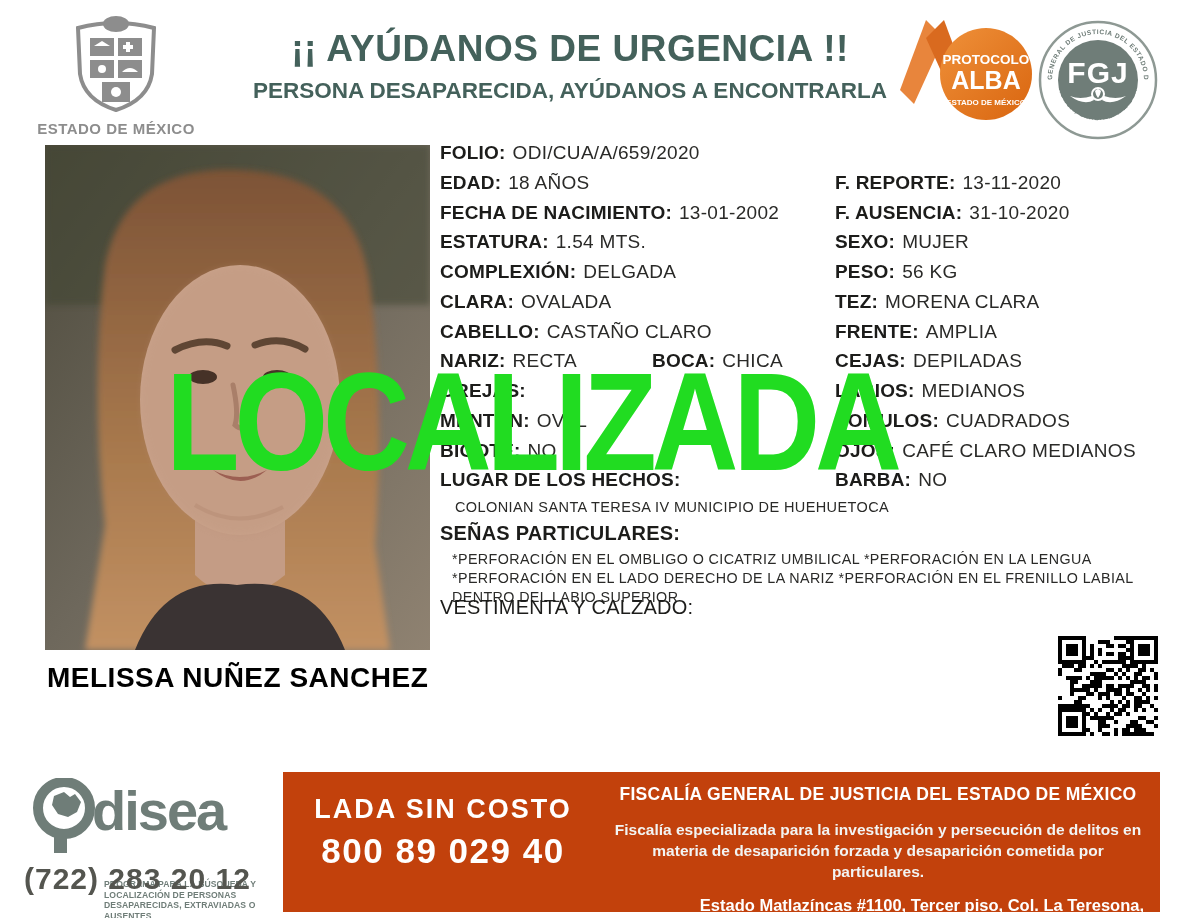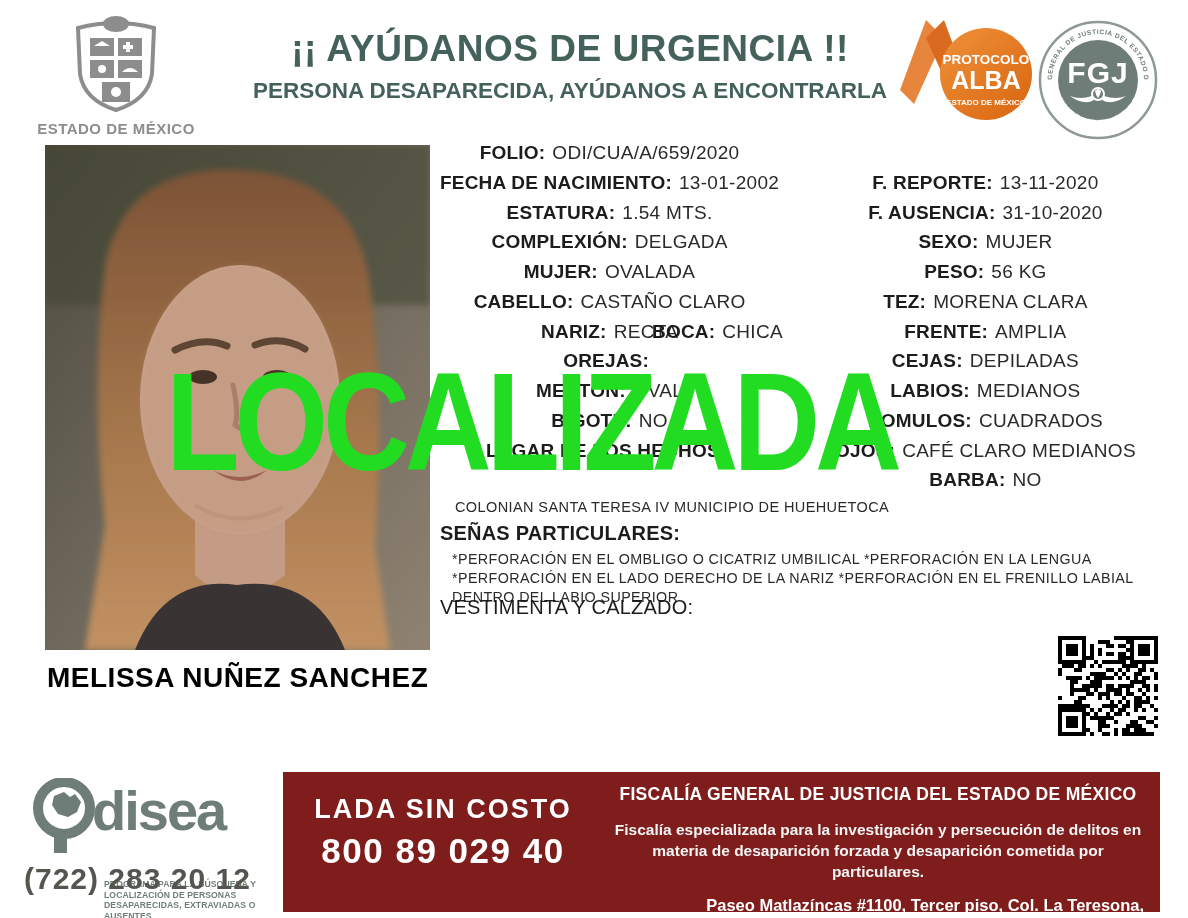--- a/index.html
+++ b/index.html
@@ -15,42 +15,42 @@
   #alba-badge{position:absolute;left:898px;top:12px;}
   #fgj-logo{position:absolute;left:1038px;top:20px;}
 
   
   #photo{position:absolute;left:45px;top:145px;width:385px;height:505px;overflow:hidden;}
 
   
   #person-name{position:absolute;left:47px;top:662px;font-size:28px;font-weight:bold;letter-spacing:.5px;color:#000000;}
 
   
-  .col{position:absolute;white-space:nowrap;text-align:center;}
+  .col{position:absolute;white-space:nowrap;}
   #left-col{left:440px;top:141px;}
   #right-col{left:835px;top:170.8px;}
   .field-row{position:relative;height:29.75px;font-size:19px;line-height:24px;}
   .flabel{font-weight:bold;margin-right:7px;letter-spacing:.2px;}
   .fvalue{font-weight:normal;color:#2a2a28;letter-spacing:.3px;}
   .second-pair{position:absolute;left:212px;top:0;}
   #location-detail{position:absolute;left:455px;top:499px;font-size:14.5px;letter-spacing:.4px;color:#2a2a28;}
   #senas-heading{position:absolute;left:440px;top:522px;font-size:20px;font-weight:bold;letter-spacing:.2px;}
   #senas-text{position:absolute;left:452px;top:550px;width:706px;font-size:14.3px;line-height:19px;letter-spacing:.4px;color:#2a2a28;}
   #vestimenta-heading{position:absolute;left:440px;top:596px;font-size:20px;font-weight:normal;letter-spacing:.2px;}
 
   
   #status-watermark{position:absolute;left:166px;top:352px;font-size:140px;font-weight:bold;
      color:#21dc21;line-height:1;letter-spacing:-6px;transform:scaleX(.86);transform-origin:left top;
      z-index:30;white-space:nowrap;}
 
   
   #qr-code{position:absolute;left:1058px;top:636px;width:100px;height:100px;}
 
   
-  #footer-bar{position:absolute;left:283px;top:772px;width:877px;height:140px;background:#7f1d1d;}
+  #footer-bar{position:absolute;left:283px;top:772px;width:877px;height:140px;background:#c2410c;}
   #lada-block{position:absolute;left:10px;top:22px;width:300px;text-align:center;color:#fff;}
   #lada-label{font-size:27px;font-weight:bold;letter-spacing:2px;}
   #lada-number{font-size:35px;font-weight:bold;letter-spacing:1.5px;margin-top:6px;}
   #fgj-block{position:absolute;left:325px;top:12px;width:540px;color:#fff;}
   #fgj-heading{font-size:17.5px;font-weight:bold;text-align:center;letter-spacing:.3px;}
   #fgj-body{font-size:15.5px;text-align:center;line-height:21px;margin-top:14px;color:#f2f4f3;font-weight:bold;}
   #fgj-address{font-size:16.5px;font-weight:bold;text-align:right;line-height:22px;margin-top:12px;padding-right:4px;}
 
   #odisea-block{position:absolute;left:26px;top:778px;width:250px;}
   #odisea-sub{position:absolute;left:78px;top:58px;width:180px;font-size:8.6px;line-height:10.5px;
@@ -172,24 +172,25 @@
       <path d="M188,240 q6,28 2,40 q6,6 14,1" stroke="#a97f69" stroke-width="5" fill="none" stroke-linecap="round"></path>
       <path d="M168,325 q26,14 54,0 q-26,22 -54,0z" fill="#9c5f52"></path>
       <path d="M150,360 q42,26 88,2" stroke="#b78d76" stroke-width="4" fill="none" opacity=".6"></path>
     </svg>
   </div>
 
   <div id="person-name">MELISSA NUÑEZ SANCHEZ</div>
 
   <div id="left-col" class="col">
       <div class="field-row"><span class="pair"><span class="flabel">FOLIO:</span><span class="fvalue">ODI/CUA/A/659/2020</span></span></div>
+      <div class="field-row"><span class="pair"><span class="flabel">EDAD:</span><span class="fvalue">18 AÑOS</span></span></div>
       <div class="field-row"><span class="pair"><span class="flabel">FECHA DE NACIMIENTO:</span><span class="fvalue">13-01-2002</span></span></div>
       <div class="field-row"><span class="pair"><span class="flabel">ESTATURA:</span><span class="fvalue">1.54 MTS.</span></span></div>
       <div class="field-row"><span class="pair"><span class="flabel">COMPLEXIÓN:</span><span class="fvalue">DELGADA</span></span></div>
-      <div class="field-row"><span class="pair"><span class="flabel">MUJER:</span><span class="fvalue">OVALADA</span></span></div>
+      <div class="field-row"><span class="pair"><span class="flabel">CLARA:</span><span class="fvalue">OVALADA</span></span></div>
       <div class="field-row"><span class="pair"><span class="flabel">CABELLO:</span><span class="fvalue">CASTAÑO CLARO</span></span></div>
       <div class="field-row"><span class="pair"><span class="flabel">NARIZ:</span><span class="fvalue">RECTA</span></span><span class="pair second-pair"><span class="flabel">BOCA:</span><span class="fvalue">CHICA</span></span></div>
       <div class="field-row"><span class="pair"><span class="flabel">OREJAS:</span><span class="fvalue"></span></span></div>
       <div class="field-row"><span class="pair"><span class="flabel">MENTON:</span><span class="fvalue">OVAL</span></span></div>
       <div class="field-row"><span class="pair"><span class="flabel">BIGOTE:</span><span class="fvalue">NO</span></span></div>
       <div class="field-row"><span class="pair"><span class="flabel">LUGAR DE LOS HECHOS:</span><span class="fvalue"></span></span></div>
     </div>
   <div id="right-col" class="col">
       <div class="field-row"><span class="pair"><span class="flabel">F. REPORTE:</span><span class="fvalue">13-11-2020</span></span></div>
       <div class="field-row"><span class="pair"><span class="flabel">F. AUSENCIA:</span><span class="fvalue">31-10-2020</span></span></div>
@@ -451,21 +452,21 @@
 
   <div id="footer-bar">
     <div id="lada-block">
       <div id="lada-label">LADA SIN COSTO</div>
       <div id="lada-number">800 89 029 40</div>
     </div>
     <div id="fgj-block">
       <div id="fgj-heading">FISCALÍA GENERAL DE JUSTICIA DEL ESTADO DE MÉXICO</div>
       <div id="fgj-body">Fiscalía especializada para la investigación y persecución de delitos en materia de desaparición forzada y desaparición cometida por particulares.</div>
       <div id="fgj-address">
-        <div>Paseo Matlazíncas #1100, Tercer piso, Col. La Teresona,</div>
+        <div>Estado Matlazíncas #1100, Tercer piso, Col. La Teresona,</div>
         <div>Toluca, Estado de México.</div>
       </div>
     </div>
   </div>
 
   <div id="odisea-block">
     <svg width="260" height="75" viewBox="0 0 260 75">
       <g>
         <circle cx="38" cy="30" r="26" fill="none" stroke="#6f7d78" stroke-width="10"></circle>
         <rect x="28" y="52" width="13" height="23" fill="#6f7d78"></rect>

